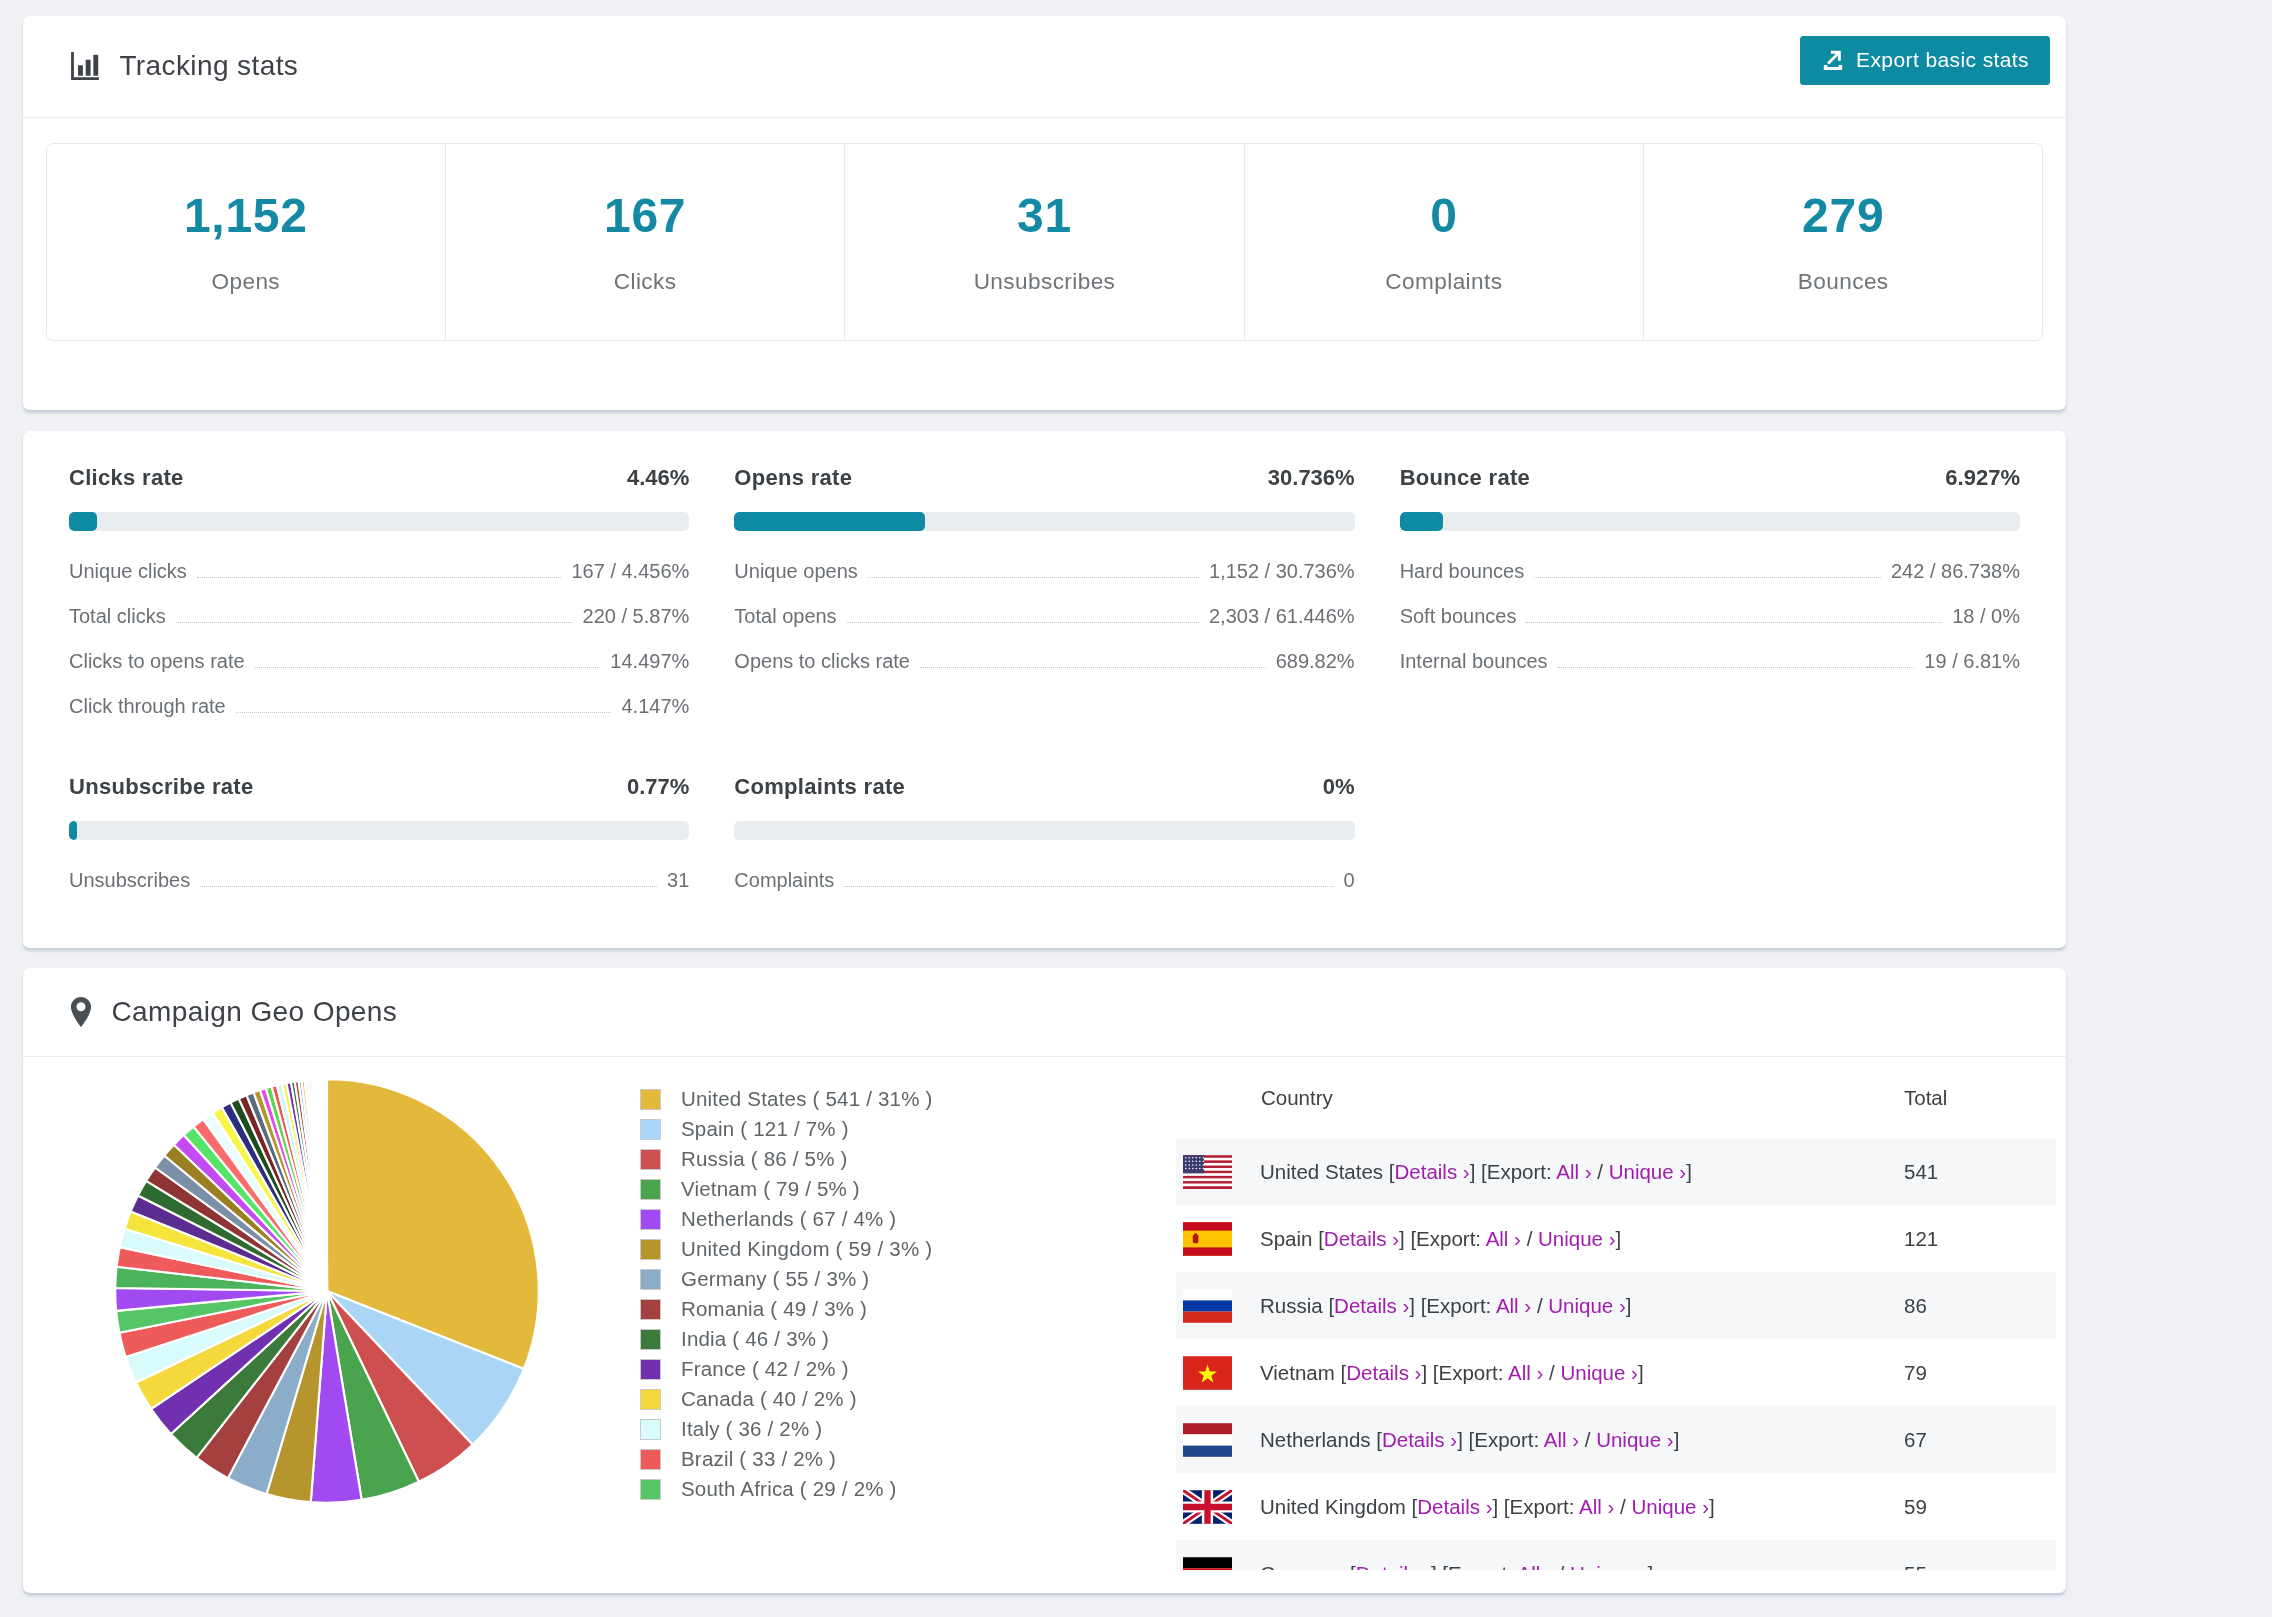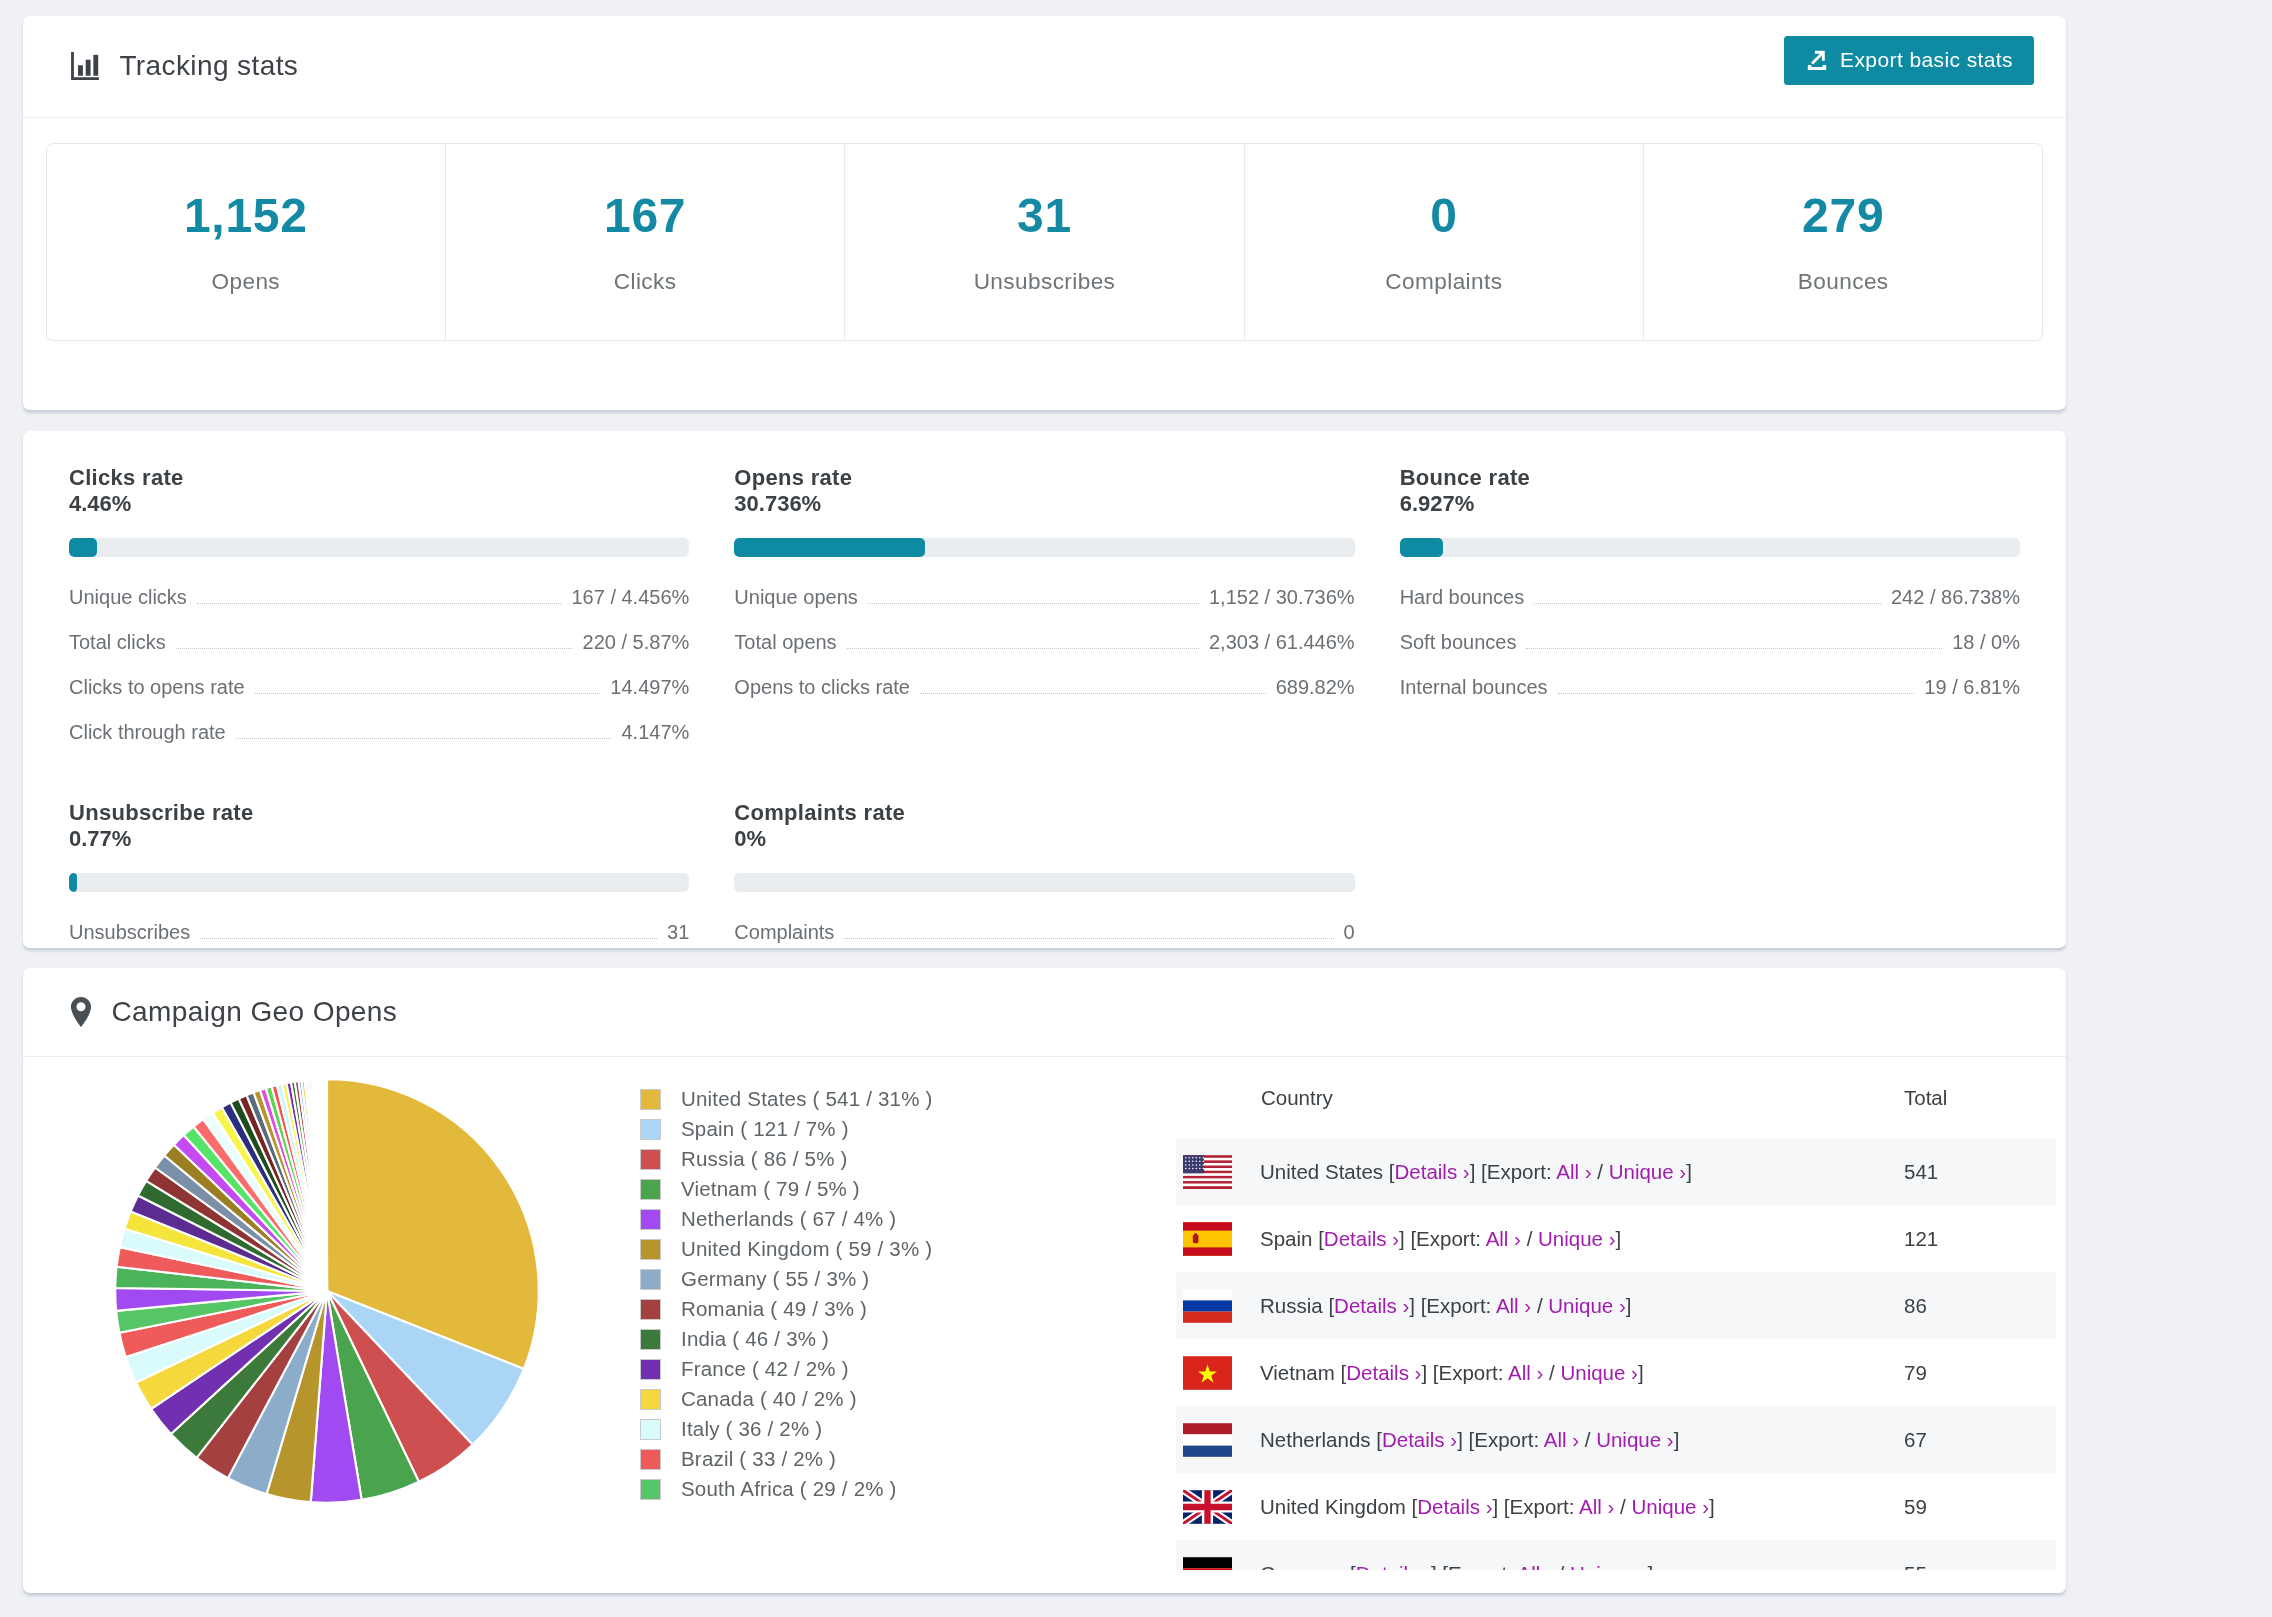--- a/index.html
+++ b/index.html
@@ -21,41 +21,41 @@
     position:relative;display:flex;align-items:center;gap:18.4px;
     padding:0 46px;border-bottom:1.4px solid #ededf0;
   }
   #card-tracking .card-header{height:101px;}
   #card-geo .card-header{height:88px;}
   .card-title{font-size:28px;color:#3d4248;letter-spacing:0.4px;}
   .hdr-icon{display:flex;align-items:center;}
 
   
   .export-btn{
-    position:absolute;right:32px;top:20px;display:flex;align-items:center;gap:11.3px;
+    position:absolute;right:16px;top:20px;display:flex;align-items:center;gap:11.3px;
     background:#0f8aa3;color:#fff;border:none;border-radius:3.5px;
     font-family:inherit;font-size:21px;padding:12.7px 21px;cursor:pointer;letter-spacing:0.4px;justify-content:space-between;
   }
 
   
   .stats-row{
     display:flex;margin:25px 22.6px 0 22.6px;height:196px;
     border:1.4px solid #e7e9ec;border-radius:7px;background:#fff;
   }
   .stat-cell{flex:1;display:flex;flex-direction:column;align-items:center;justify-content:center;}
   .stat-cell + .stat-cell{border-left:1.4px solid #e7e9ec;}
   .stat-value{font-size:48px;font-weight:bold;color:#1489a3;letter-spacing:0.7px;}
   .stat-label{font-size:22.6px;color:#6f7478;margin-top:26px;letter-spacing:0.4px;}
 
   
   .rates-grid{
     display:grid;grid-template-columns:repeat(3,1fr);
     column-gap:45px;row-gap:35px;padding:34px 46px 0 46px;
   }
-  .rate-head{display:flex;justify-content:space-between;align-items:flex-start;flex-direction:column;}
+  .rate-head{display:flex;justify-content:space-between;align-items:center;}
   .rate-title{font-size:22px;font-weight:bold;color:#3c4145;letter-spacing:0.3px;}
   .rate-value{font-size:22px;font-weight:bold;color:#3c4145;}
   .bar{height:19px;background:#eaedf0;border-radius:5px;margin:21px 0 28px 0;overflow:hidden;}
   .bar-fill{display:block;height:100%;background:#0f8aa3;border-radius:5px;}
   .stat-row{display:flex;align-items:flex-end;font-size:20px;color:#6b7075;margin-bottom:20px;line-height:1.25;}
   .leader{flex:1;border-bottom:1.4px dotted #c3c7cb;margin:0 10px 5.6px 10px;}
   .stat-row .val{white-space:nowrap;}
 
   
   .geo-body{display:flex;align-items:flex-start;}

